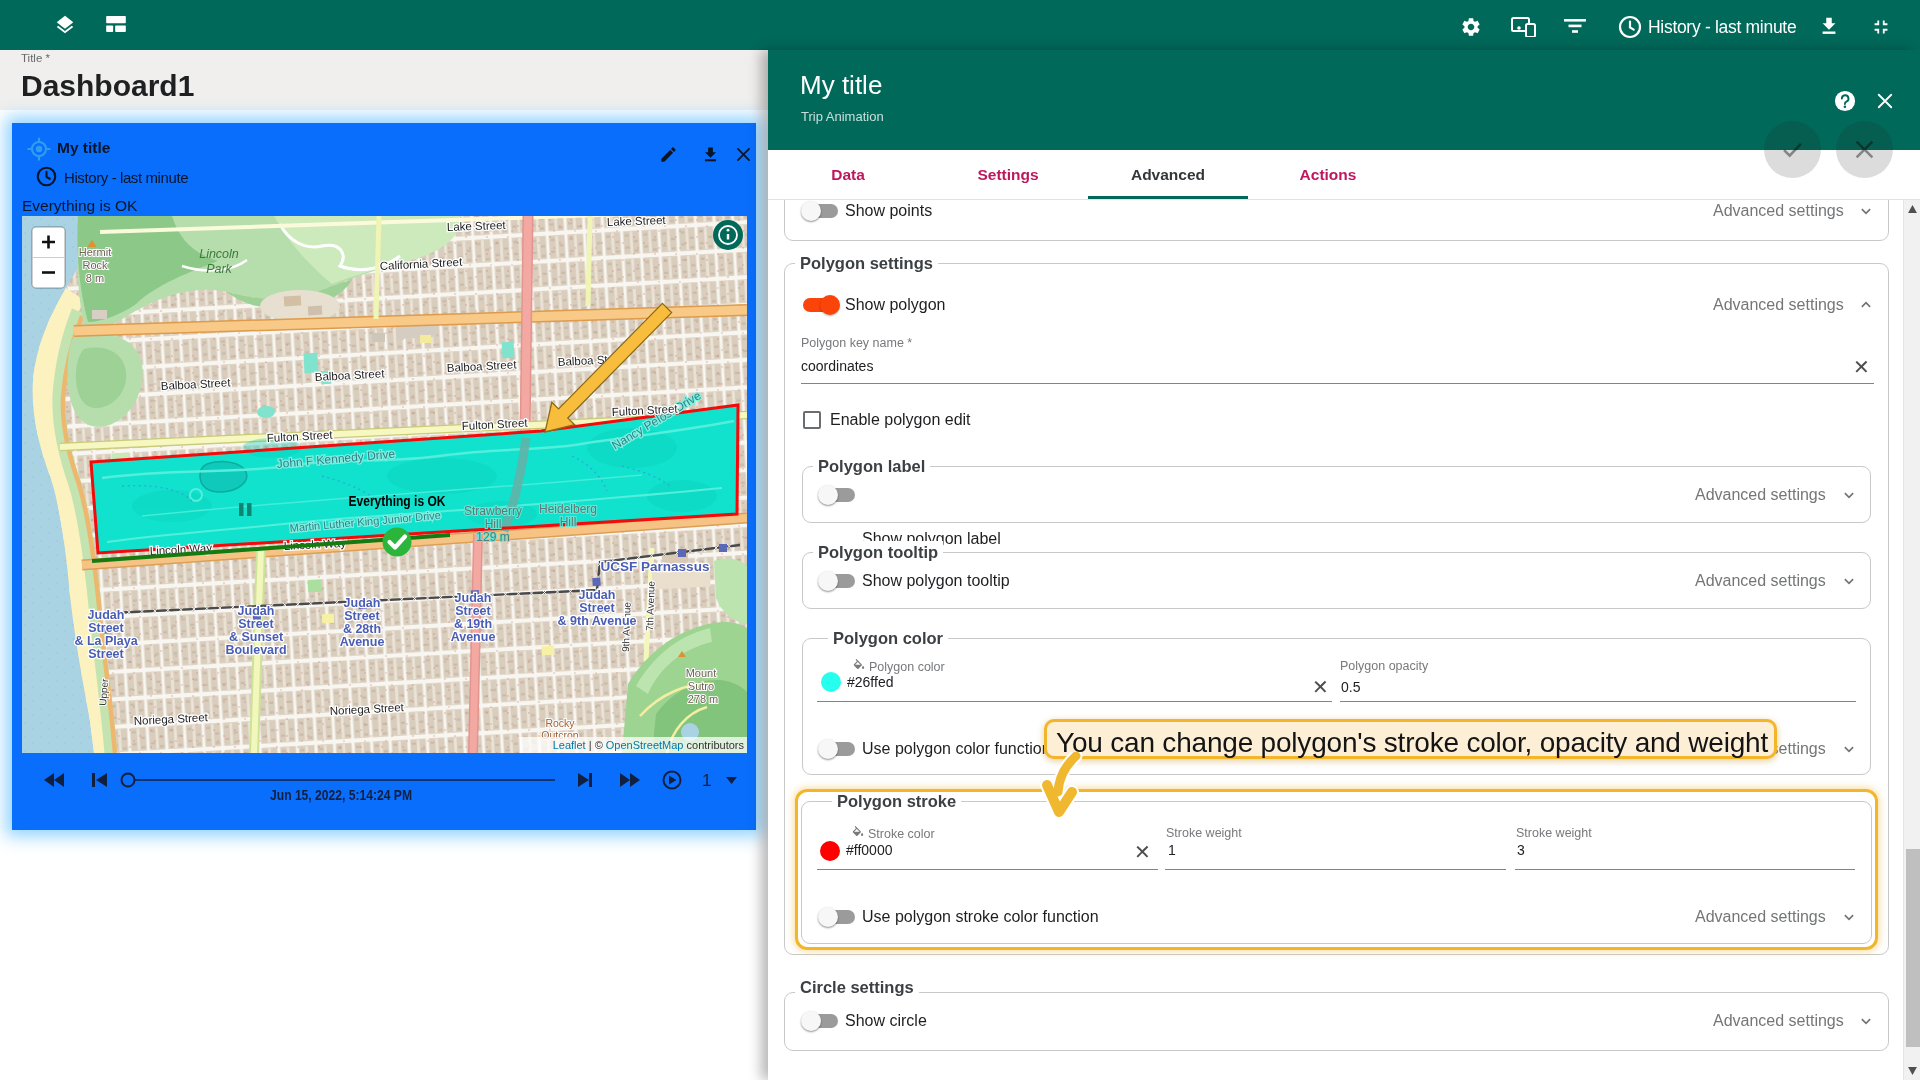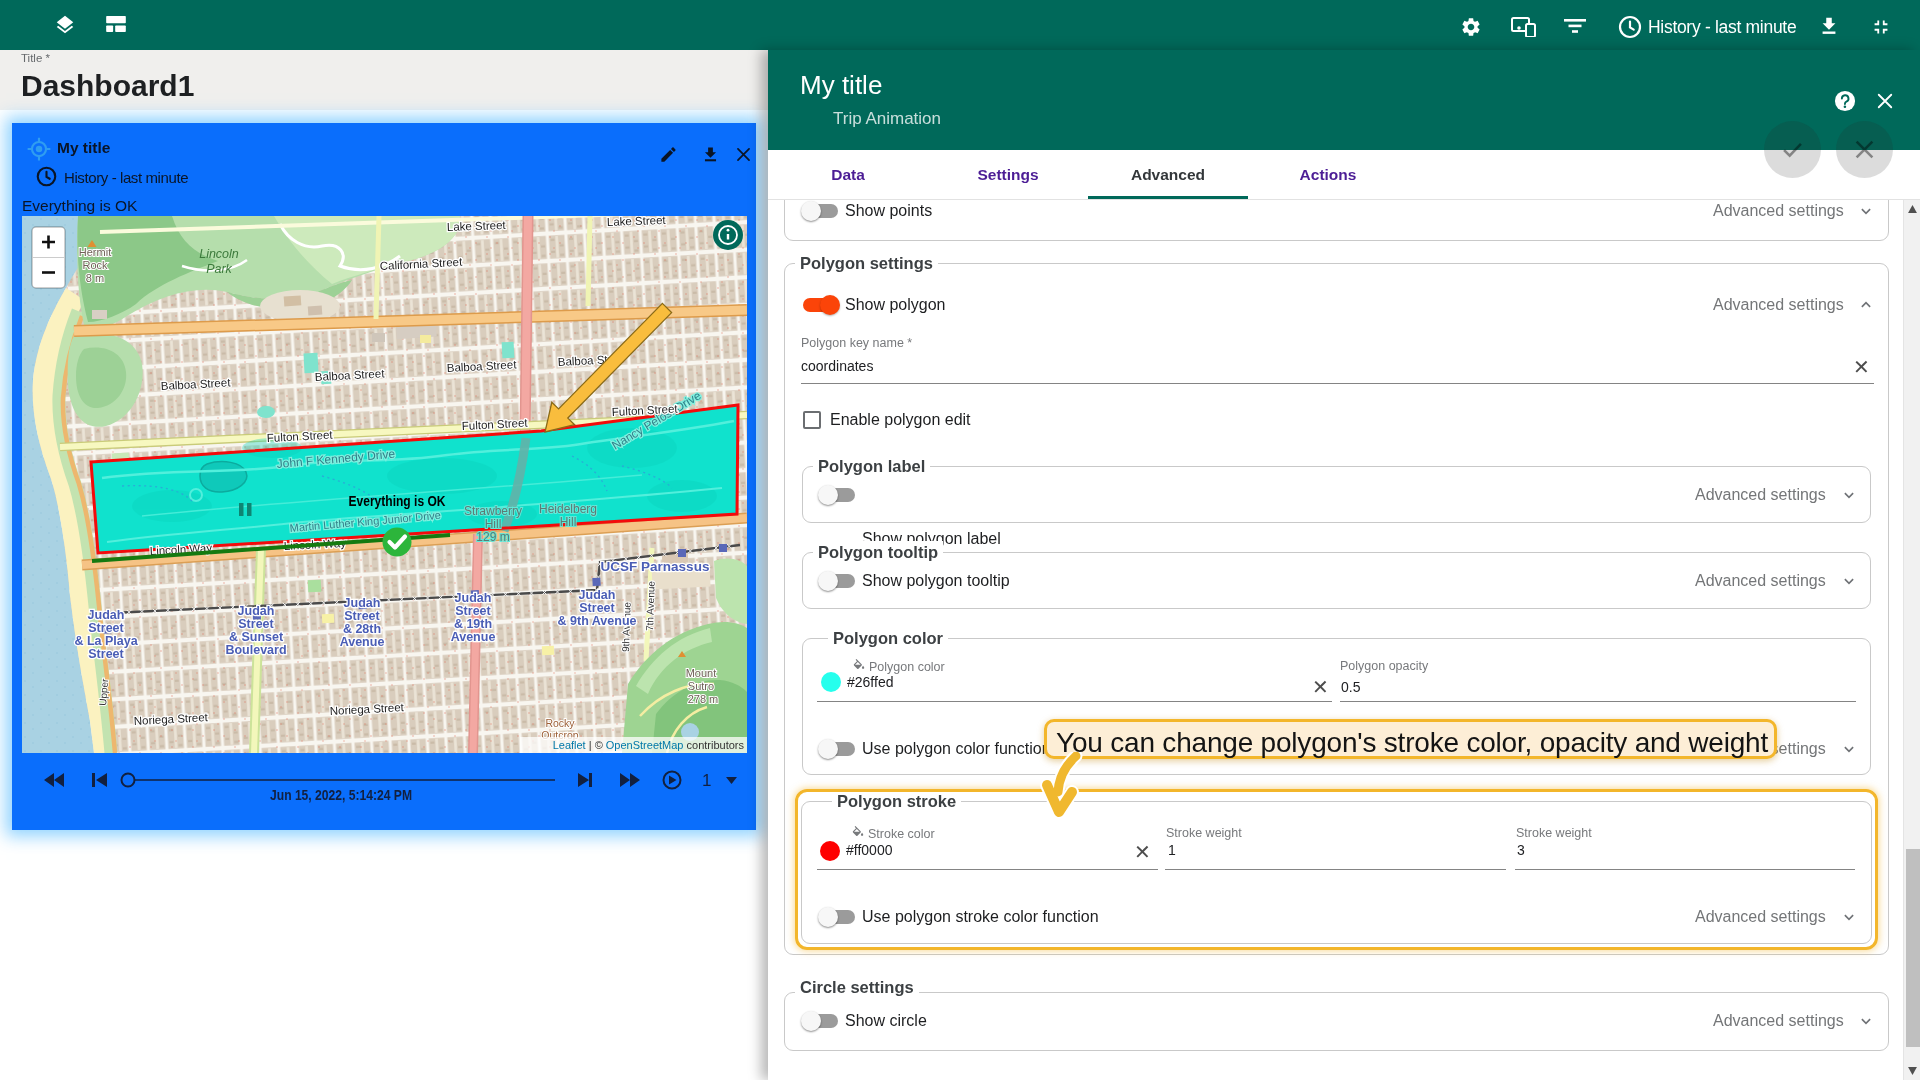--- a/index.html
+++ b/index.html
@@ -11,24 +11,24 @@
   
   #titlefield { position:absolute; left:0; top:50px; width:768px; height:60px; background:#f0efed; }
   
   #panel { position:absolute; left:12px; top:123px; width:744px; height:707px; background:#0a6efc;
     box-shadow:0 0 16px 6px rgba(130,205,255,0.9); }
   
   #rpanel { position:absolute; left:768px; top:50px; width:1152px; height:1030px; background:#fff;
      box-shadow:-7px 0 12px rgba(0,0,0,0.28); }
   #rhead { position:absolute; left:0; top:0; width:1152px; height:100px; background:#00695a; }
   #rhead .t1 { position:absolute; left:32px; top:20px; font-size:26px; color:#fff; }
-  #rhead .t2 { position:absolute; left:33px; top:59px; font-size:17px; color:rgba(255,255,255,0.78);margin-left:32px; }
+  #rhead .t2 { position:absolute; left:33px; top:59px; font-size:13px; color:rgba(255,255,255,0.78); }
   #tabs { position:absolute; left:0; top:100px; width:1152px; height:50px; background:#fff; border-bottom:1px solid #e2e2e2; }
   .tab { position:absolute; top:0; width:160px; height:49px; line-height:49px; text-align:center;
-     font-size:15.5px; font-weight:bold; color:#4c1d95; }
+     font-size:15.5px; font-weight:bold; color:#be185d; }
   #tabline { position:absolute; left:320px; top:46px; width:160px; height:3px; background:#00695a; }
   .fab { position:absolute; width:57px; height:57px; border-radius:50%; background:rgba(40,40,40,0.16); }
   
   #content { position:absolute; left:0; top:150px; width:1135px; height:880px; background:#fff; overflow:hidden; }
   .card { position:absolute; border:1px solid #c9c9c9; border-radius:9px; background:#fff; }
   .legend { position:absolute; background:#fff; font-size:16.5px; color:#3c4043; padding:0 5px; line-height:22px;font-weight:bold; }
   .lbl16 { position:absolute; font-size:16px; color:#1d1e20; line-height:20px; }
   .adv { position:absolute; font-size:16px; color:#747678; line-height:20px; }
   .ilabel { position:absolute; font-size:12.5px; color:#77797c; line-height:14px; }
   .ival { position:absolute; font-size:14px; color:#202124; line-height:19px; }

